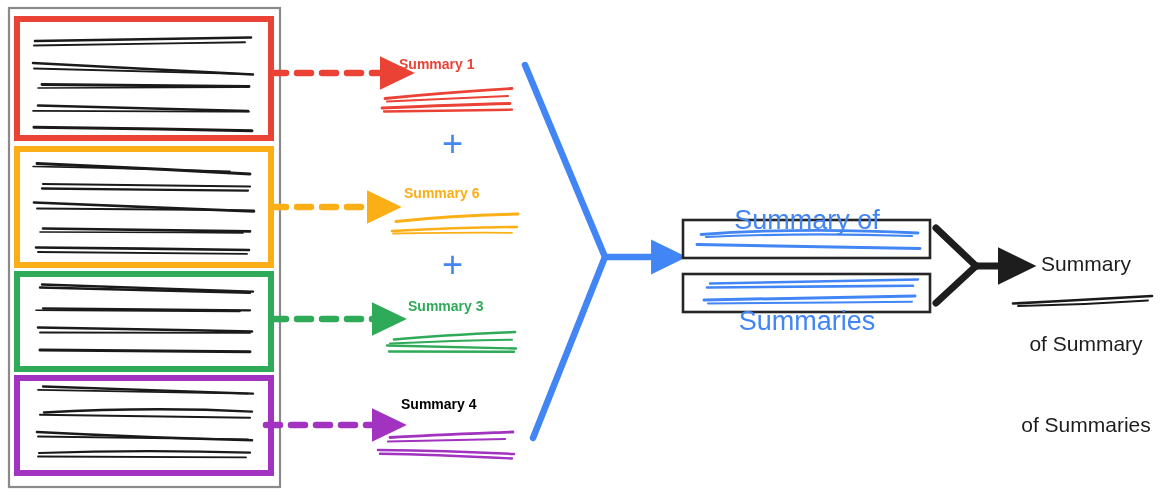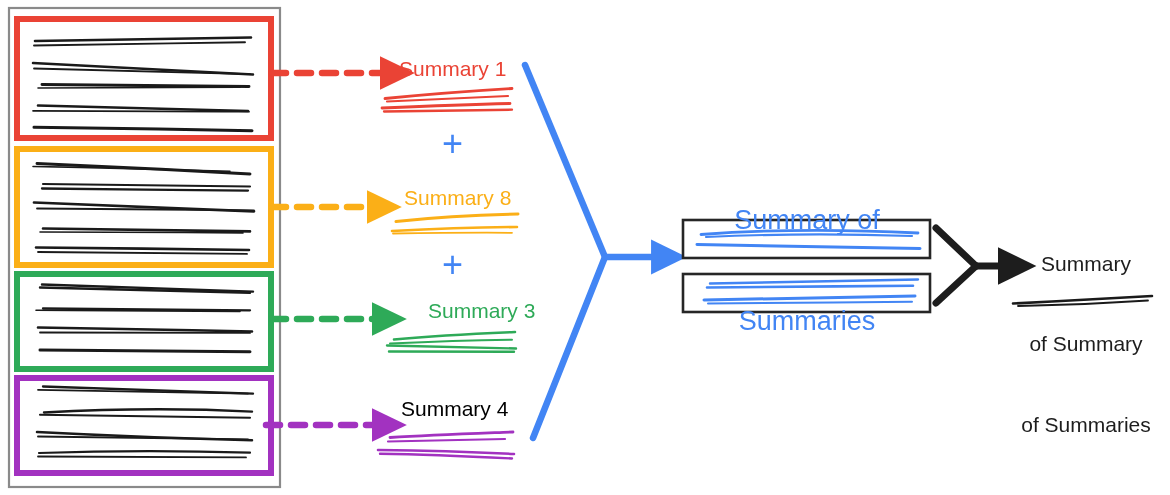--- a/index.html
+++ b/index.html
@@ -24,22 +24,22 @@
     width: 1170px;
     height: 495px;
   }
   .lbl {
     position: absolute;
     font-family: "Liberation Sans", sans-serif;
     white-space: pre;
     line-height: 1.12;
   }
   .summary-label {
-    font-size: 21px;
-    font-weight: 400;
+    font-size: 14px;
+    font-weight: 700;
     letter-spacing: 0px;
   }
   .sos-title {
     font-size: 27px;
     font-weight: 400;
     text-align: center;
     line-height: 1.25;
   }
   .final-label {
     font-size: 21px;
@@ -206,23 +206,23 @@
     </g>
 
     <g stroke="#1a1a1a" fill="none" stroke-linecap="round">
       <path d="M1013,303.5 C1060,301 1110,298.5 1152,296" stroke-width="2.6"></path>
       <path d="M1018,306 C1065,305 1110,303 1148,300.5" stroke-width="1.8"></path>
     </g>
   </svg>
 
   <div class="lbl summary-label" style="left:399px; top:57px; color:#ea4335;">Summary 1</div>
 
-  <div class="lbl summary-label" style="left:404px; top:186px; color:#fbaf17;">Summary 8</div>
-
-  <div class="lbl summary-label" style="left:428px; top:299px; color:#2eaa58;">Summary 3</div>
+  <div class="lbl summary-label" style="left:404px; top:186px; color:#fbaf17;">Summary 6</div>
+
+  <div class="lbl summary-label" style="left:408px; top:299px; color:#2eaa58;">Summary 3</div>
 
   <div class="lbl summary-label" style="left:401px; top:397px; color:#000000;">Summary 4</div>
 
   <div class="lbl" style="left:442px; top:124px; font-size:36px; font-weight:400; color:#4285f4;">+</div>
 
   <div class="lbl" style="left:442px; top:245px; font-size:36px; font-weight:400; color:#4285f4;">+</div>
 
   <div class="lbl sos-title" style="left:688px; top:136px; width:238px; color:#4285f4;">
     <div>Summary of</div>
     <div>Summaries</div>

